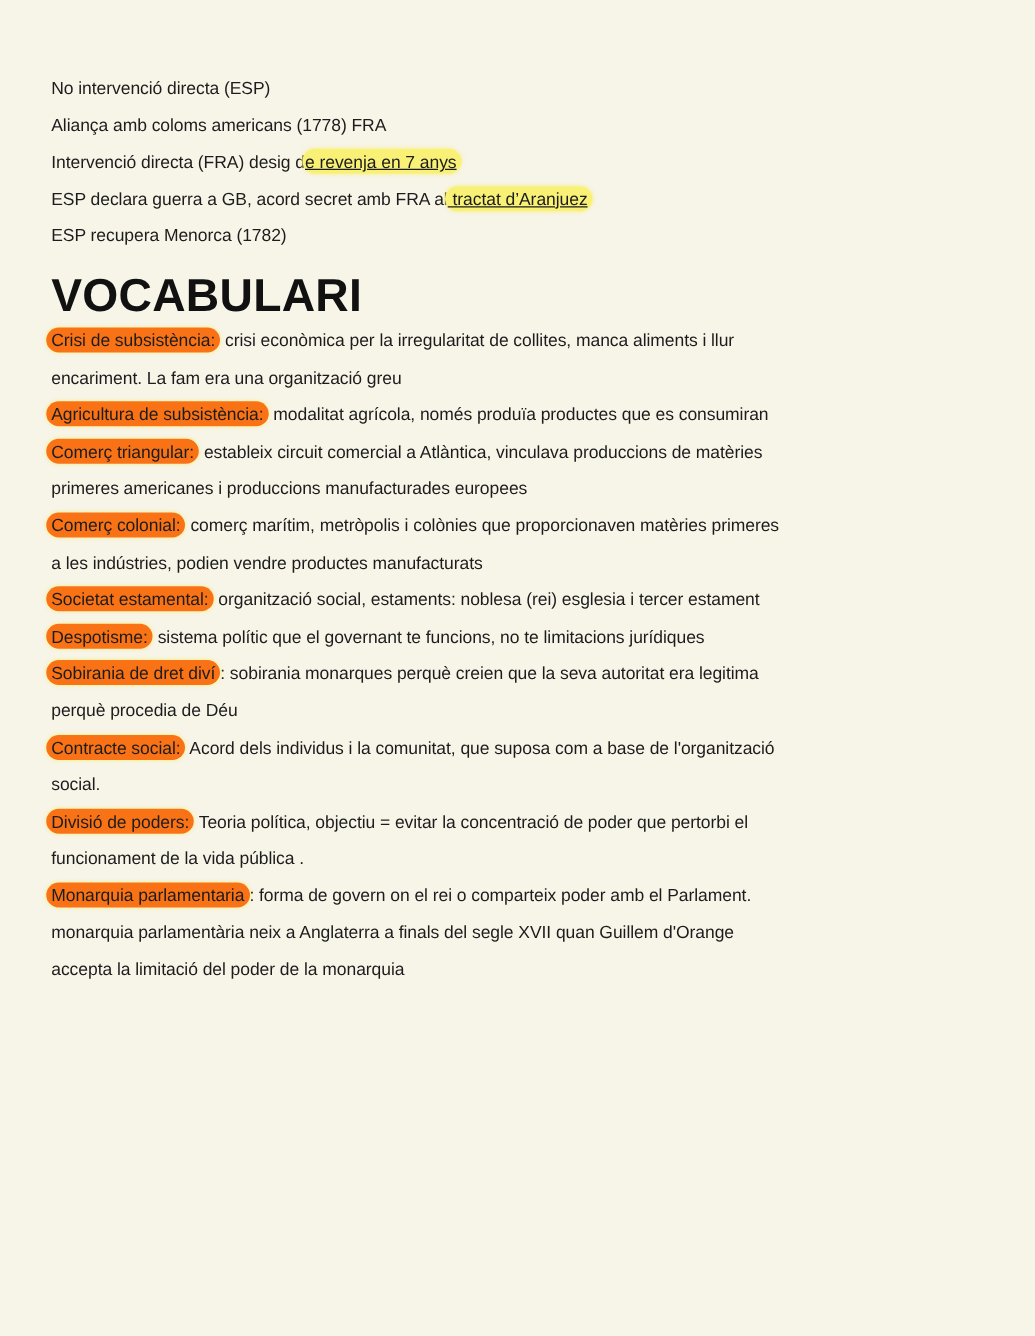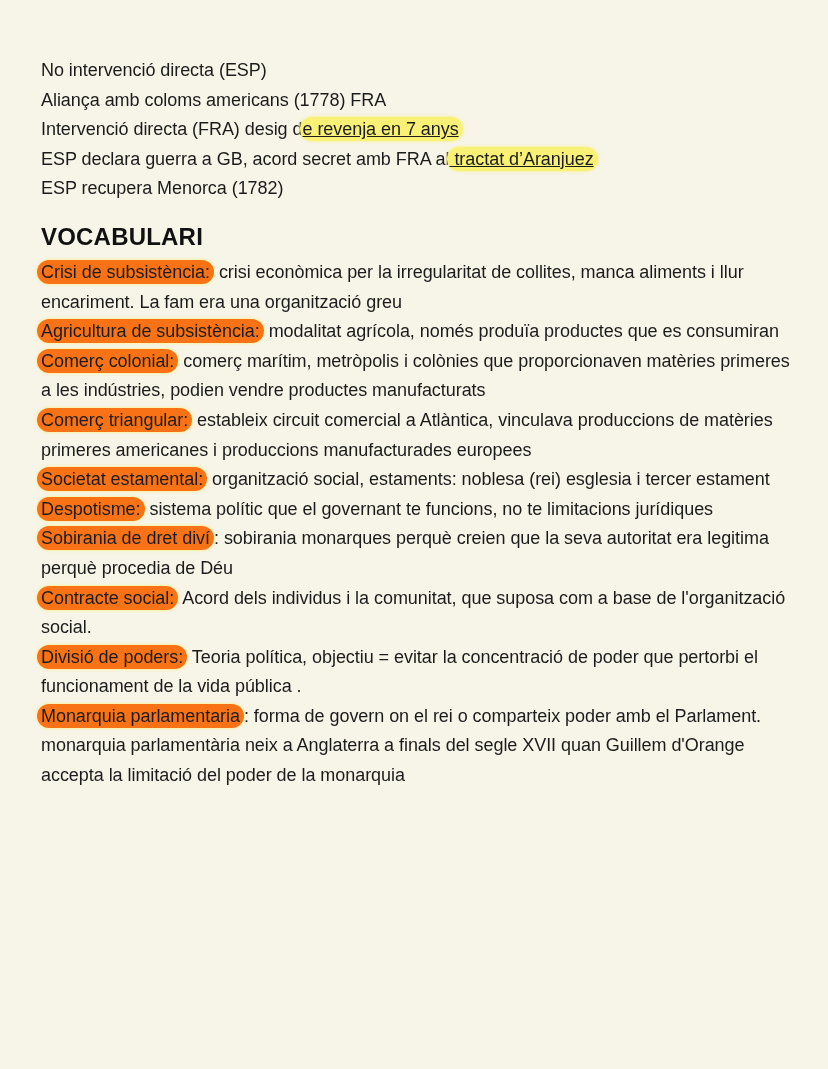--- a/index.html
+++ b/index.html
@@ -15,21 +15,21 @@
       overflow: hidden;
       position: relative;
     }
     .page {
       position: absolute;
       left: 41px;
       top: 56px;
       width: 760px;
     }
     .line {
-      font-size: 18px;
+      font-size: 14px;
       line-height: 29.6px;
       height: 29.6px;
       white-space: nowrap;
       letter-spacing: -0.05px;
     }
     .hl {
       background: #f97316;
       border-radius: 12px;
       padding: 2px 4px 2px 4px;
       margin-left: -4px;
@@ -37,21 +37,21 @@
     }
     .hl-inline {
       background: #f9f176;
       border-radius: 12px;
       padding: 2px 4px 2px 2px;
       margin-left: -2px;
       box-shadow: 0 0 2px 1px rgba(249,241,118,0.6);
       text-decoration: underline;
     }
     .heading {
-      font-size: 24px;
+      font-size: 37px;
       font-weight: bold;
       line-height: 38px;
       margin-top: 14px;
       margin-bottom: 2px;
       letter-spacing: 0.2px;
       color: #111;
     }
     .entry .line.cont { }
   </style>
 </head>
@@ -81,26 +81,26 @@
 
   <div id="vocab-list">
       <div class="entry">
         <div class="line"><span class="hl">Crisi de subsistència:</span><span> crisi econòmica per la irregularitat de collites, manca aliments i llur</span></div>
         <div class="line cont">encariment. La fam era una organització greu</div>
       </div>
       <div class="entry">
         <div class="line"><span class="hl">Agricultura de subsistència:</span><span> modalitat agrícola, només produïa productes que es consumiran</span></div>
       </div>
       <div class="entry">
+        <div class="line"><span class="hl">Comerç triangular:</span><span> estableix circuit comercial a Atlàntica, vinculava produccions de matèries</span></div>
+        <div class="line cont">primeres americanes i produccions manufacturades europees</div>
+      </div>
+      <div class="entry">
         <div class="line"><span class="hl">Comerç colonial:</span><span> comerç marítim, metròpolis i colònies que proporcionaven matèries primeres</span></div>
         <div class="line cont">a les indústries, podien vendre productes manufacturats</div>
-      </div>
-      <div class="entry">
-        <div class="line"><span class="hl">Comerç triangular:</span><span> estableix circuit comercial a Atlàntica, vinculava produccions de matèries</span></div>
-        <div class="line cont">primeres americanes i produccions manufacturades europees</div>
       </div>
       <div class="entry">
         <div class="line"><span class="hl">Societat estamental:</span><span> organització social, estaments: noblesa (rei) esglesia i tercer estament</span></div>
       </div>
       <div class="entry">
         <div class="line"><span class="hl">Despotisme:</span><span> sistema polític que el governant te funcions, no te limitacions jurídiques</span></div>
       </div>
       <div class="entry">
         <div class="line"><span class="hl">Sobirania de dret diví</span><span>: sobirania monarques perquè creien que la seva autoritat era legitima</span></div>
         <div class="line cont">perquè procedia de Déu</div>

